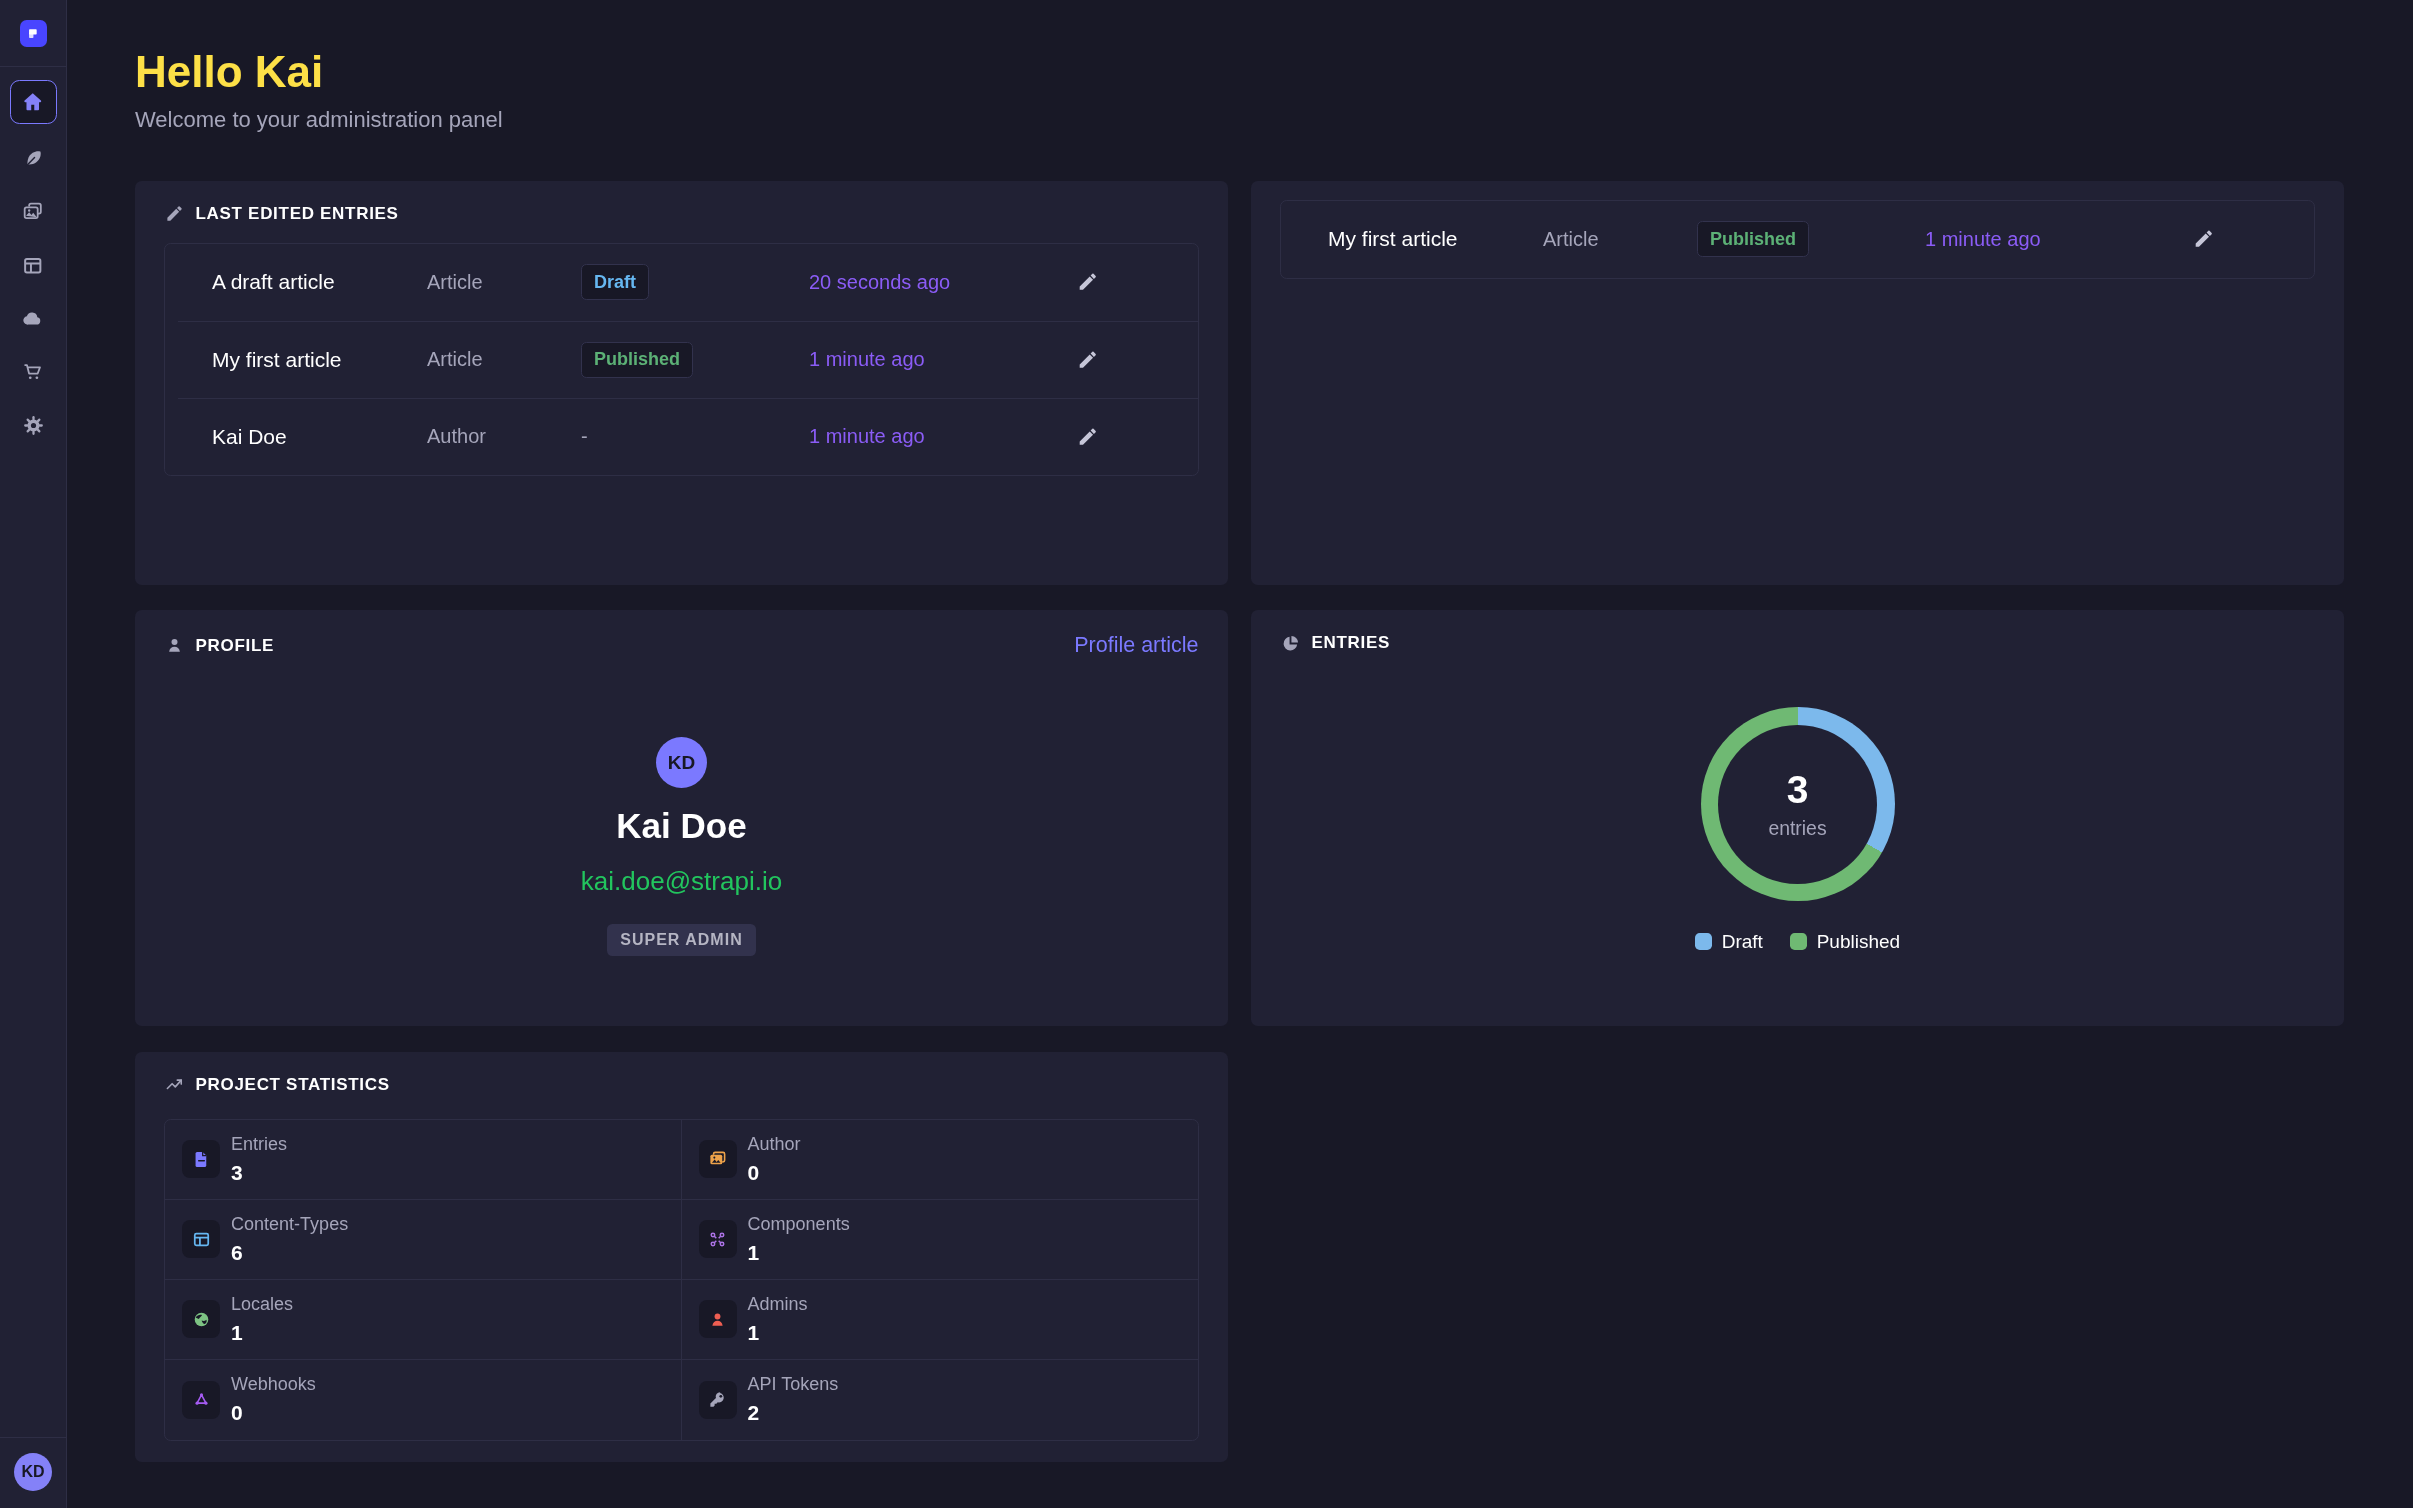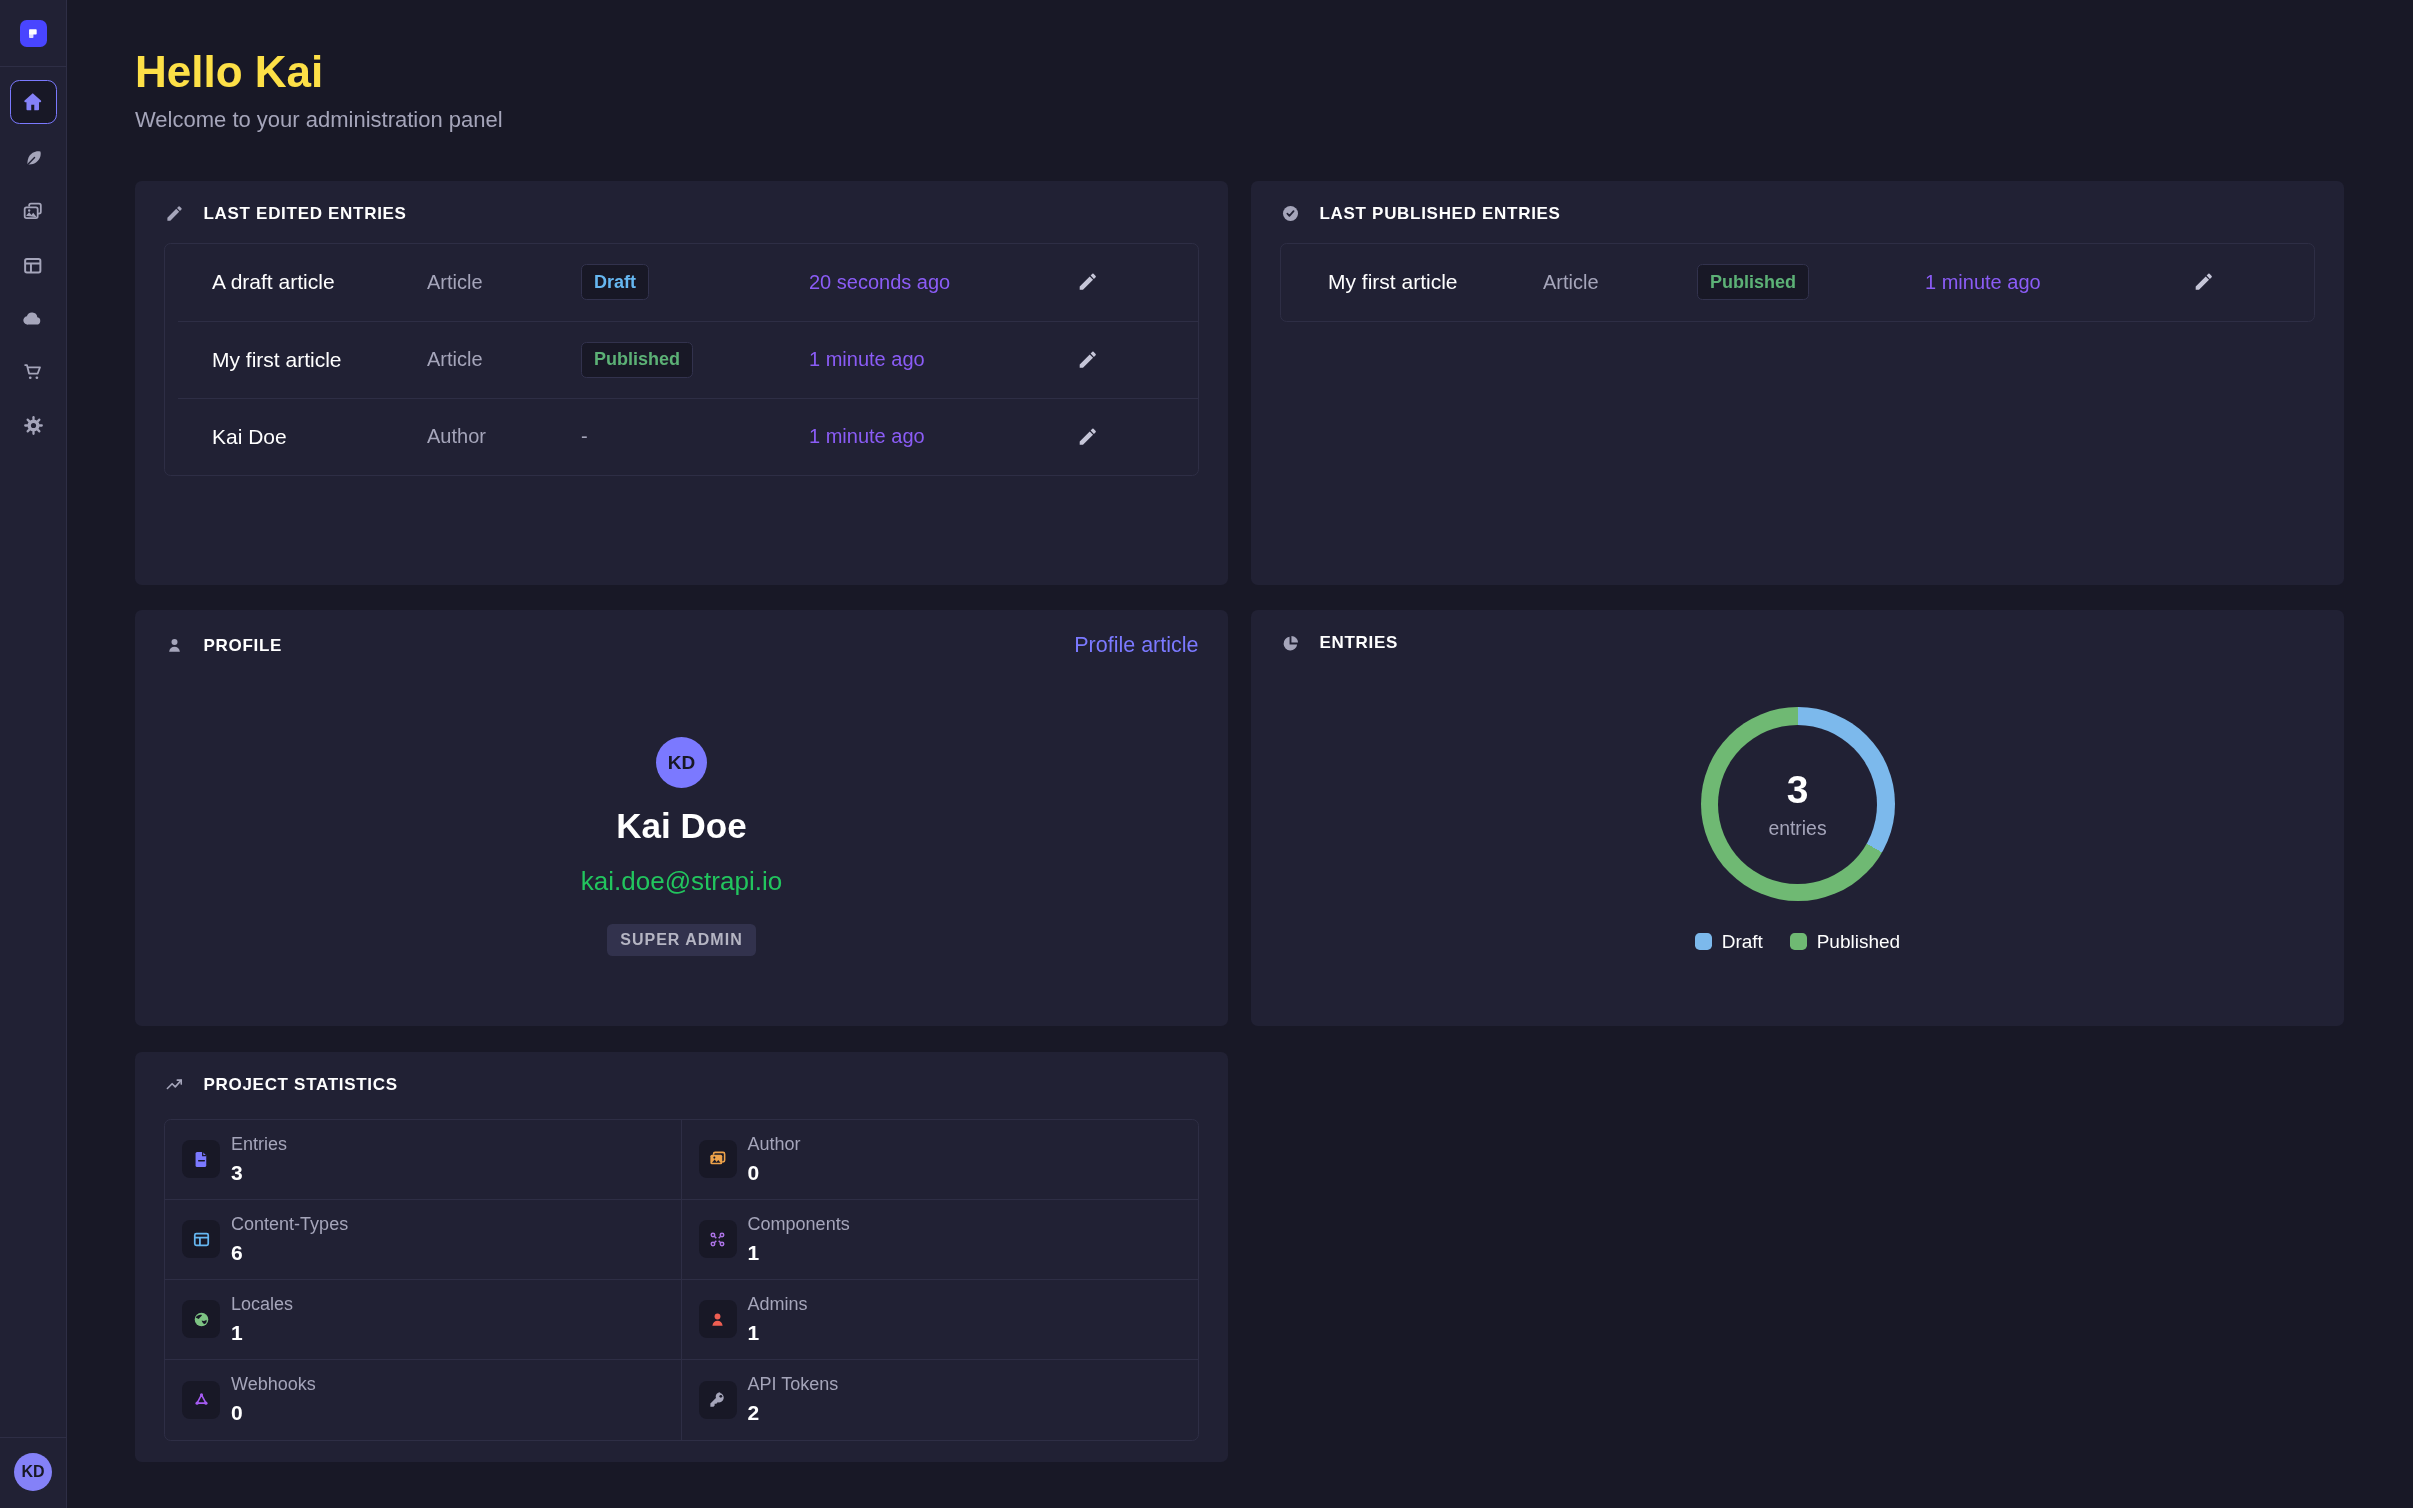--- a/index.html
+++ b/index.html
@@ -47,21 +47,21 @@
   .cards-grid {
     margin-top:50px;
     display:grid;
     grid-template-columns:1093px 1093px;
     grid-template-rows:404px 416px 410px;
     column-gap:23px; row-gap:25.5px;
   }
   .card { background:#212134; border-radius:6.7px; }
   .widget-head {
     padding:23px 29.5px 0 29.5px;
-    display:flex; align-items:center; gap:20px;
+    display:flex; align-items:center; gap:12px;
   }
   .widget-head .w-icon { color:#a5a5ba; display:flex; }
   .widget-title { font-size:17px; font-weight:600; letter-spacing:0.7px; color:#ffffff; }
   .widget-head.spread { justify-content:center; }
   .head-link { margin-left:auto; font-size:21.5px; color:#7b79ff; text-decoration:none; cursor:pointer; }
   
   .table-box {
     margin:19px 29px 0 29px;
     border:0.7px solid #2e2e45; border-radius:6.7px;padding-left:13px;
   }
@@ -266,29 +266,20 @@
           <button class="edit-btn">
             <svg width="21.5" height="21.5" viewBox="0 0 24 24" fill="currentColor">
               <path d="M3 17.3V21h3.7L17.9 9.8l-3.7-3.7L3 17.3zM20.8 6.9a1 1 0 0 0 0-1.4l-2.3-2.3a1 1 0 0 0-1.4 0l-1.9 1.9 3.7 3.7 1.9-1.9z"></path>
             </svg>
           </button>
         </div>
       </div>
     </section>
 
     <section class="card">
-      <div class="widget-head">
-        <span class="w-icon">
-          <svg width="19" height="19" viewBox="0 0 24 24">
-            <circle cx="12" cy="12" r="9.5" fill="currentColor"></circle>
-            <path d="M8 12.3l2.6 2.6 5.3-5.8" stroke="#212134" stroke-width="2.2" fill="none" stroke-linecap="round" stroke-linejoin="round"></path>
-          </svg>
-        </span>
-        <span class="widget-title">LAST PUBLISHED ENTRIES</span>
-      </div>
       <div class="table-box">
         <div class="t-row">
           <span class="cell-name">My first article</span>
           <span class="cell-type">Article</span>
           <span><span class="badge published">Published</span></span>
           <span class="cell-time">1 minute ago</span>
           <button class="edit-btn">
             <svg width="21.5" height="21.5" viewBox="0 0 24 24" fill="currentColor">
               <path d="M3 17.3V21h3.7L17.9 9.8l-3.7-3.7L3 17.3zM20.8 6.9a1 1 0 0 0 0-1.4l-2.3-2.3a1 1 0 0 0-1.4 0l-1.9 1.9 3.7 3.7 1.9-1.9z"></path>
             </svg>

